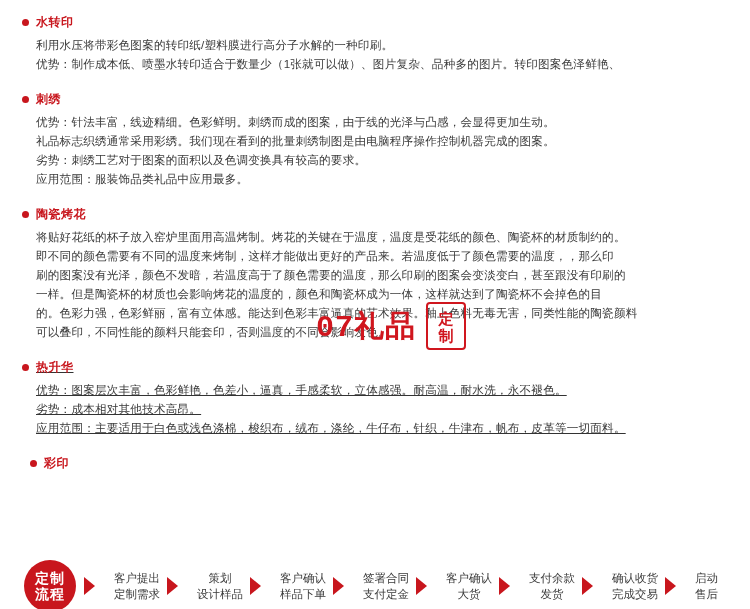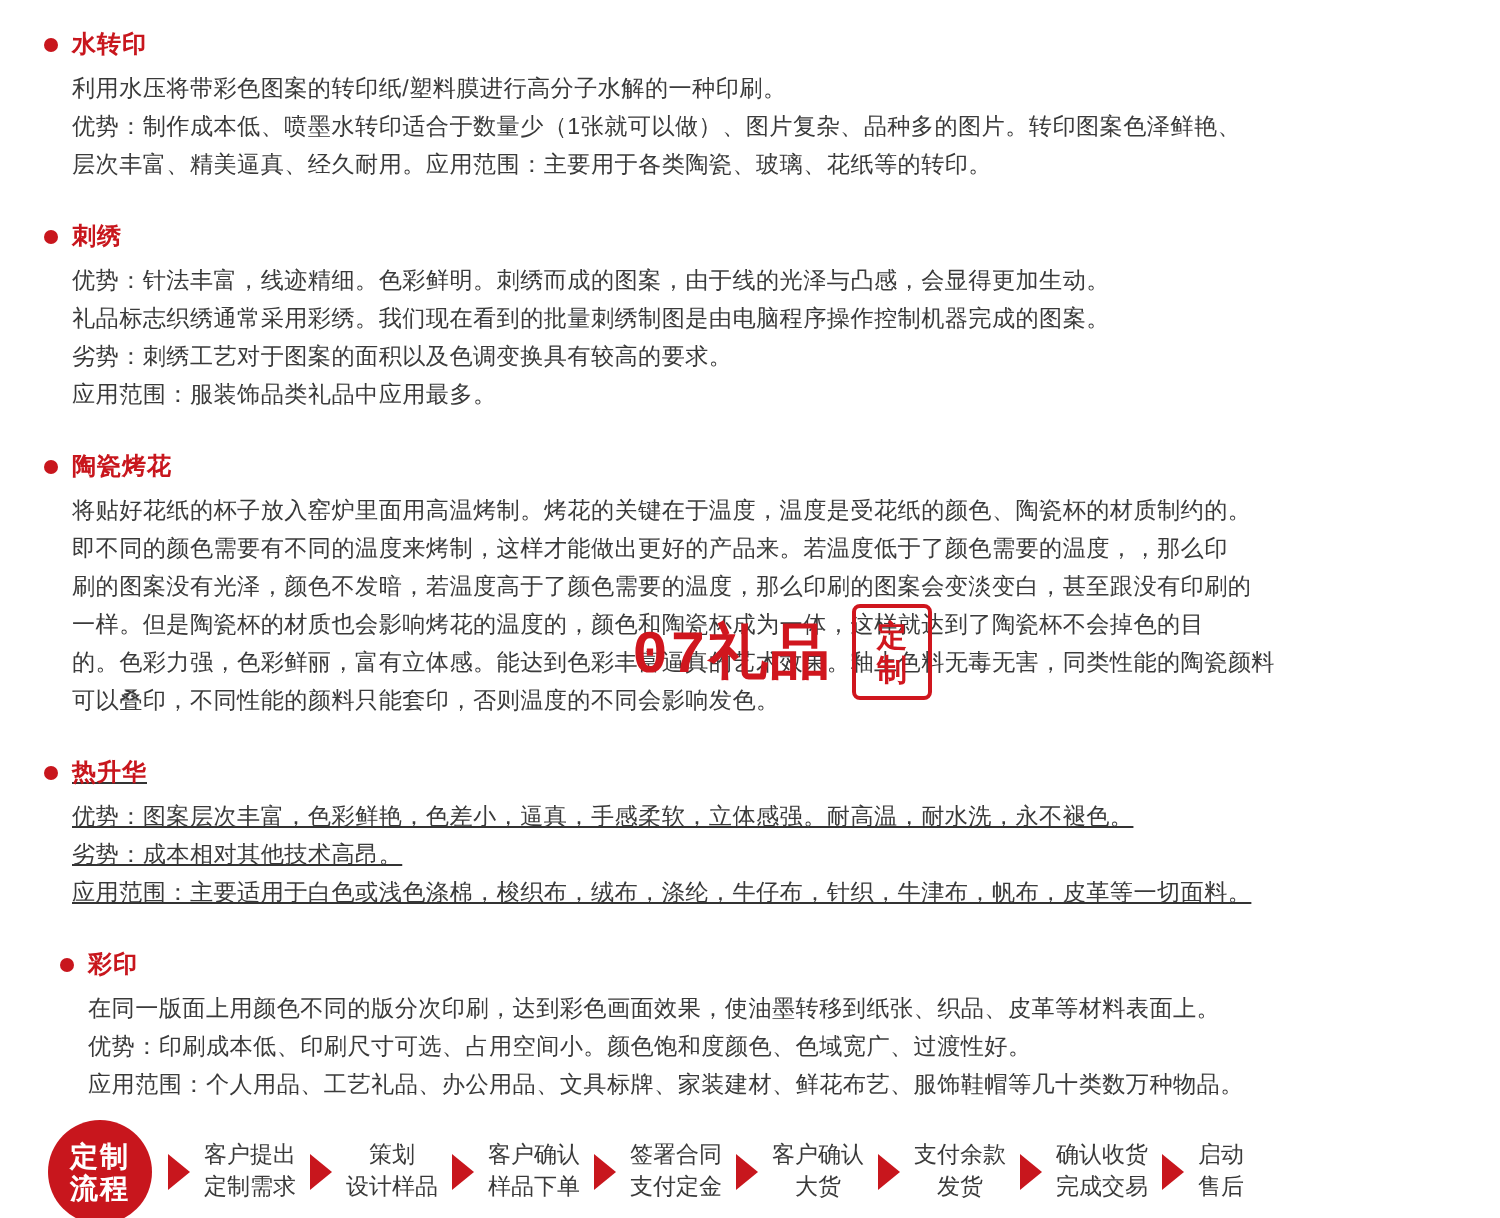--- a/index.html
+++ b/index.html
@@ -127,20 +127,21 @@
     align-items: center;
     margin-left: 6px;
   }
   .step {
     color: #3a3a3a;
     font-size: 11.5px;
     line-height: 16px;
     text-align: center;
     white-space: nowrap;
     padding: 0 5px;
+    margin-left: 12px;
   }
   .arrow {
     width: 0;
     height: 0;
     border-top: 9px solid transparent;
     border-bottom: 9px solid transparent;
     border-left: 11px solid #c8161d;
     margin: 0 2px;
     flex: 0 0 auto;
   }
@@ -151,21 +152,20 @@
 <div class="page">
 
   <div class="section" style="margin-top:14px;">
     <div class="sec-head">
       <span class="bullet-dot"></span>
       <span class="sec-title">水转印</span>
     </div>
     <div class="sec-body">
       <div class="line">利用水压将带彩色图案的转印纸/塑料膜进行高分子水解的一种印刷。</div>
       <div class="line">优势：制作成本低、喷墨水转印适合于数量少（1张就可以做）、图片复杂、品种多的图片。转印图案色泽鲜艳、</div>
-      <div class="line">层次丰富、精美逼真、经久耐用。应用范围：主要用于各类陶瓷、玻璃、花纸等的转印。</div>
     </div>
   </div>
 
   <div class="section" style="margin-top:18px;">
     <div class="sec-head">
       <span class="bullet-dot"></span>
       <span class="sec-title">刺绣</span>
     </div>
     <div class="sec-body">
       <div class="line">优势：针法丰富，线迹精细。色彩鲜明。刺绣而成的图案，由于线的光泽与凸感，会显得更加生动。</div>
@@ -200,25 +200,20 @@
       <div class="line">劣势：成本相对其他技术高昂。</div>
       <div class="line">应用范围：主要适用于白色或浅色涤棉，梭织布，绒布，涤纶，牛仔布，针织，牛津布，帆布，皮革等一切面料。</div>
     </div>
   </div>
 
   <div class="section" style="margin-top:18px;padding-left:30px;">
     <div class="sec-head">
       <span class="bullet-dot"></span>
       <span class="sec-title">彩印</span>
     </div>
-    <div class="sec-body">
-      <div class="line">在同一版面上用颜色不同的版分次印刷，达到彩色画面效果，使油墨转移到纸张、织品、皮革等材料表面上。</div>
-      <div class="line">优势：印刷成本低、印刷尺寸可选、占用空间小。颜色饱和度颜色、色域宽广、过渡性好。</div>
-      <div class="line">应用范围：个人用品、工艺礼品、办公用品、文具标牌、家装建材、鲜花布艺、服饰鞋帽等几十类数万种物品。</div>
-    </div>
   </div>
 
   <div class="watermark">
     <div class="wm-text">07礼品</div>
     <div class="wm-badge">
       <div>定</div>
       <div>制</div>
     </div>
   </div>
 

